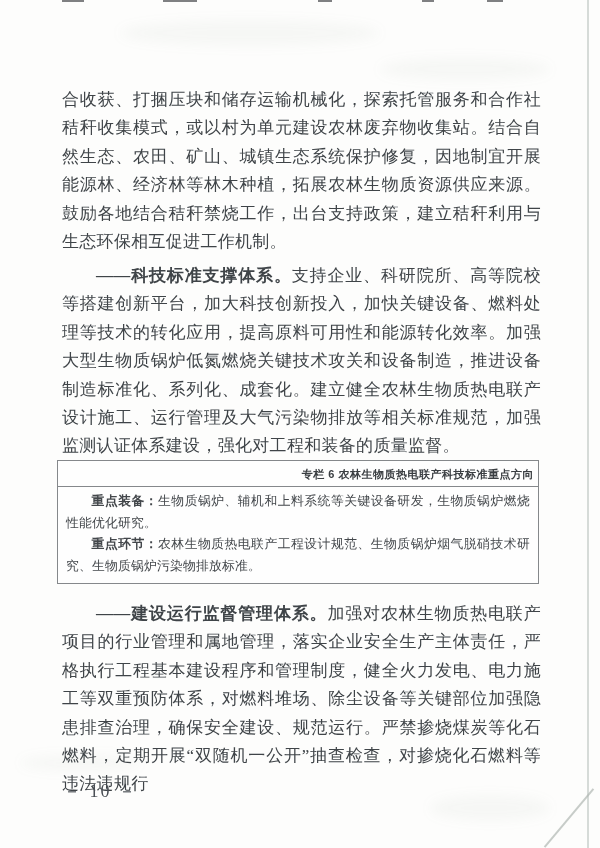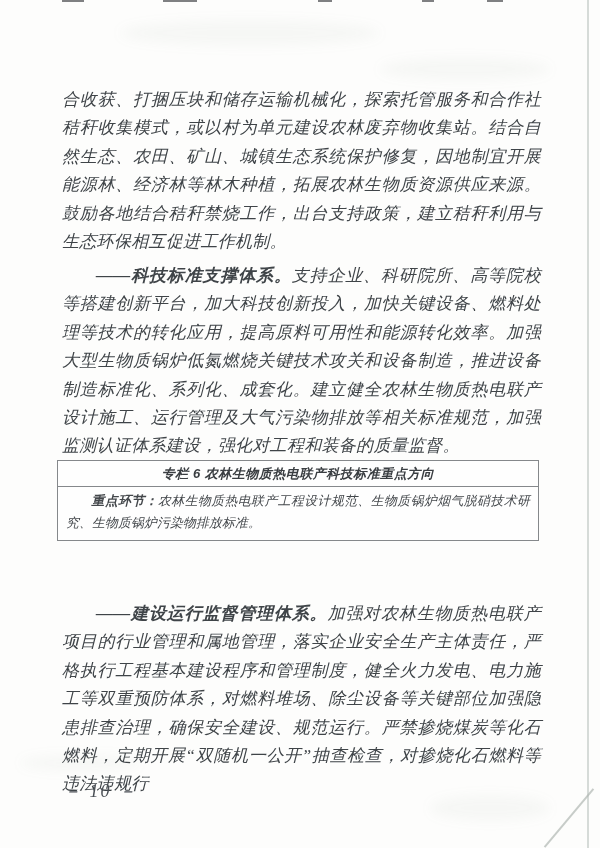--- a/index.html
+++ b/index.html
@@ -9,21 +9,20 @@
     --paper:#fdfdfc;
   }
   html,body{margin:0;padding:0;background:#ffffff;}
   .page{
     position:relative;
     width:600px;height:848px;
     background:var(--paper);
     overflow:hidden;
     font-family:"Liberation Serif","DejaVu Serif",serif;
     color:var(--ink);
-    font-style:italic;
   }
   
   .smudge{position:absolute;background:rgba(120,130,125,0.05);border-radius:50%;filter:blur(6px);}
   .smudge.s1{left:120px;top:20px;width:260px;height:26px;}
   .smudge.s2{left:380px;top:58px;width:170px;height:22px;}
   .smudge.s3{left:430px;top:795px;width:120px;height:26px;}
   .smudge.s4{left:20px;top:755px;width:120px;height:16px;}
   
   .edge-artifact{position:absolute;top:0;height:2px;background:rgba(60,62,64,0.65);}
   .ea1{left:62px;width:22px;}
@@ -57,23 +56,23 @@
   .lead{font-weight:bold;}
   .panel{
     position:absolute;left:57px;top:460px;width:482px;
     border:1px solid var(--panel-border);
     background:rgba(255,255,255,0.6);
     box-sizing:border-box;
   }
   .panel-title{
     font-family:"Liberation Sans","DejaVu Sans",sans-serif;
     font-weight:bold;
-    font-size:13px;
+    font-size:11px;
     line-height:24px;
-    text-align:center;
+    text-align:right;
     letter-spacing:0.5px;
     border-bottom:1px solid var(--panel-border);
     padding:1px 4px 0 4px;
     color:#3a3e42;
   }
   .panel-body{
     padding:4px 8px 6px 8px;
   }
   .panel-item{
     margin:0;
@@ -113,20 +112,23 @@
   </p>
 
   <p class="body-par par-2">
     <span class="lead">——科技标准支撑体系。</span><span>支持企业、科研院所、高等院校等搭建创新平台，加大科技创新投入，加快关键设备、燃料处理等技术的转化应用，提高原料可用性和能源转化效率。加强大型生物质锅炉低氮燃烧关键技术攻关和设备制造，推进设备制造标准化、系列化、成套化。建立健全农林生物质热电联产设计施工、运行管理及大气污染物排放等相关标准规范，加强监测认证体系建设，强化对工程和装备的质量监督。</span>
   </p>
 
   <div class="panel">
     <div class="panel-title">专栏 6  农林生物质热电联产科技标准重点方向</div>
     <div class="panel-body">
       <p class="panel-item">
+        <span class="panel-label">重点装备：</span><span>生物质锅炉、辅机和上料系统等关键设备研发，生物质锅炉燃烧性能优化研究。</span>
+      </p>
+      <p class="panel-item">
         <span class="panel-label">重点环节：</span><span>农林生物质热电联产工程设计规范、生物质锅炉烟气脱硝技术研究、生物质锅炉污染物排放标准。</span>
       </p>
     </div>
   </div>
 
   <p class="body-par par-3">
     <span class="lead">——建设运行监督管理体系。</span><span>加强对农林生物质热电联产项目的行业管理和属地管理，落实企业安全生产主体责任，严格执行工程基本建设程序和管理制度，健全火力发电、电力施工等双重预防体系，对燃料堆场、除尘设备等关键部位加强隐患排查治理，确保安全建设、规范运行。严禁掺烧煤炭等化石燃料，定期开展“双随机一公开”抽查检查，对掺烧化石燃料等违法违规行</span>
   </p>
 
   <div class="footer">－ 10 －</div>

